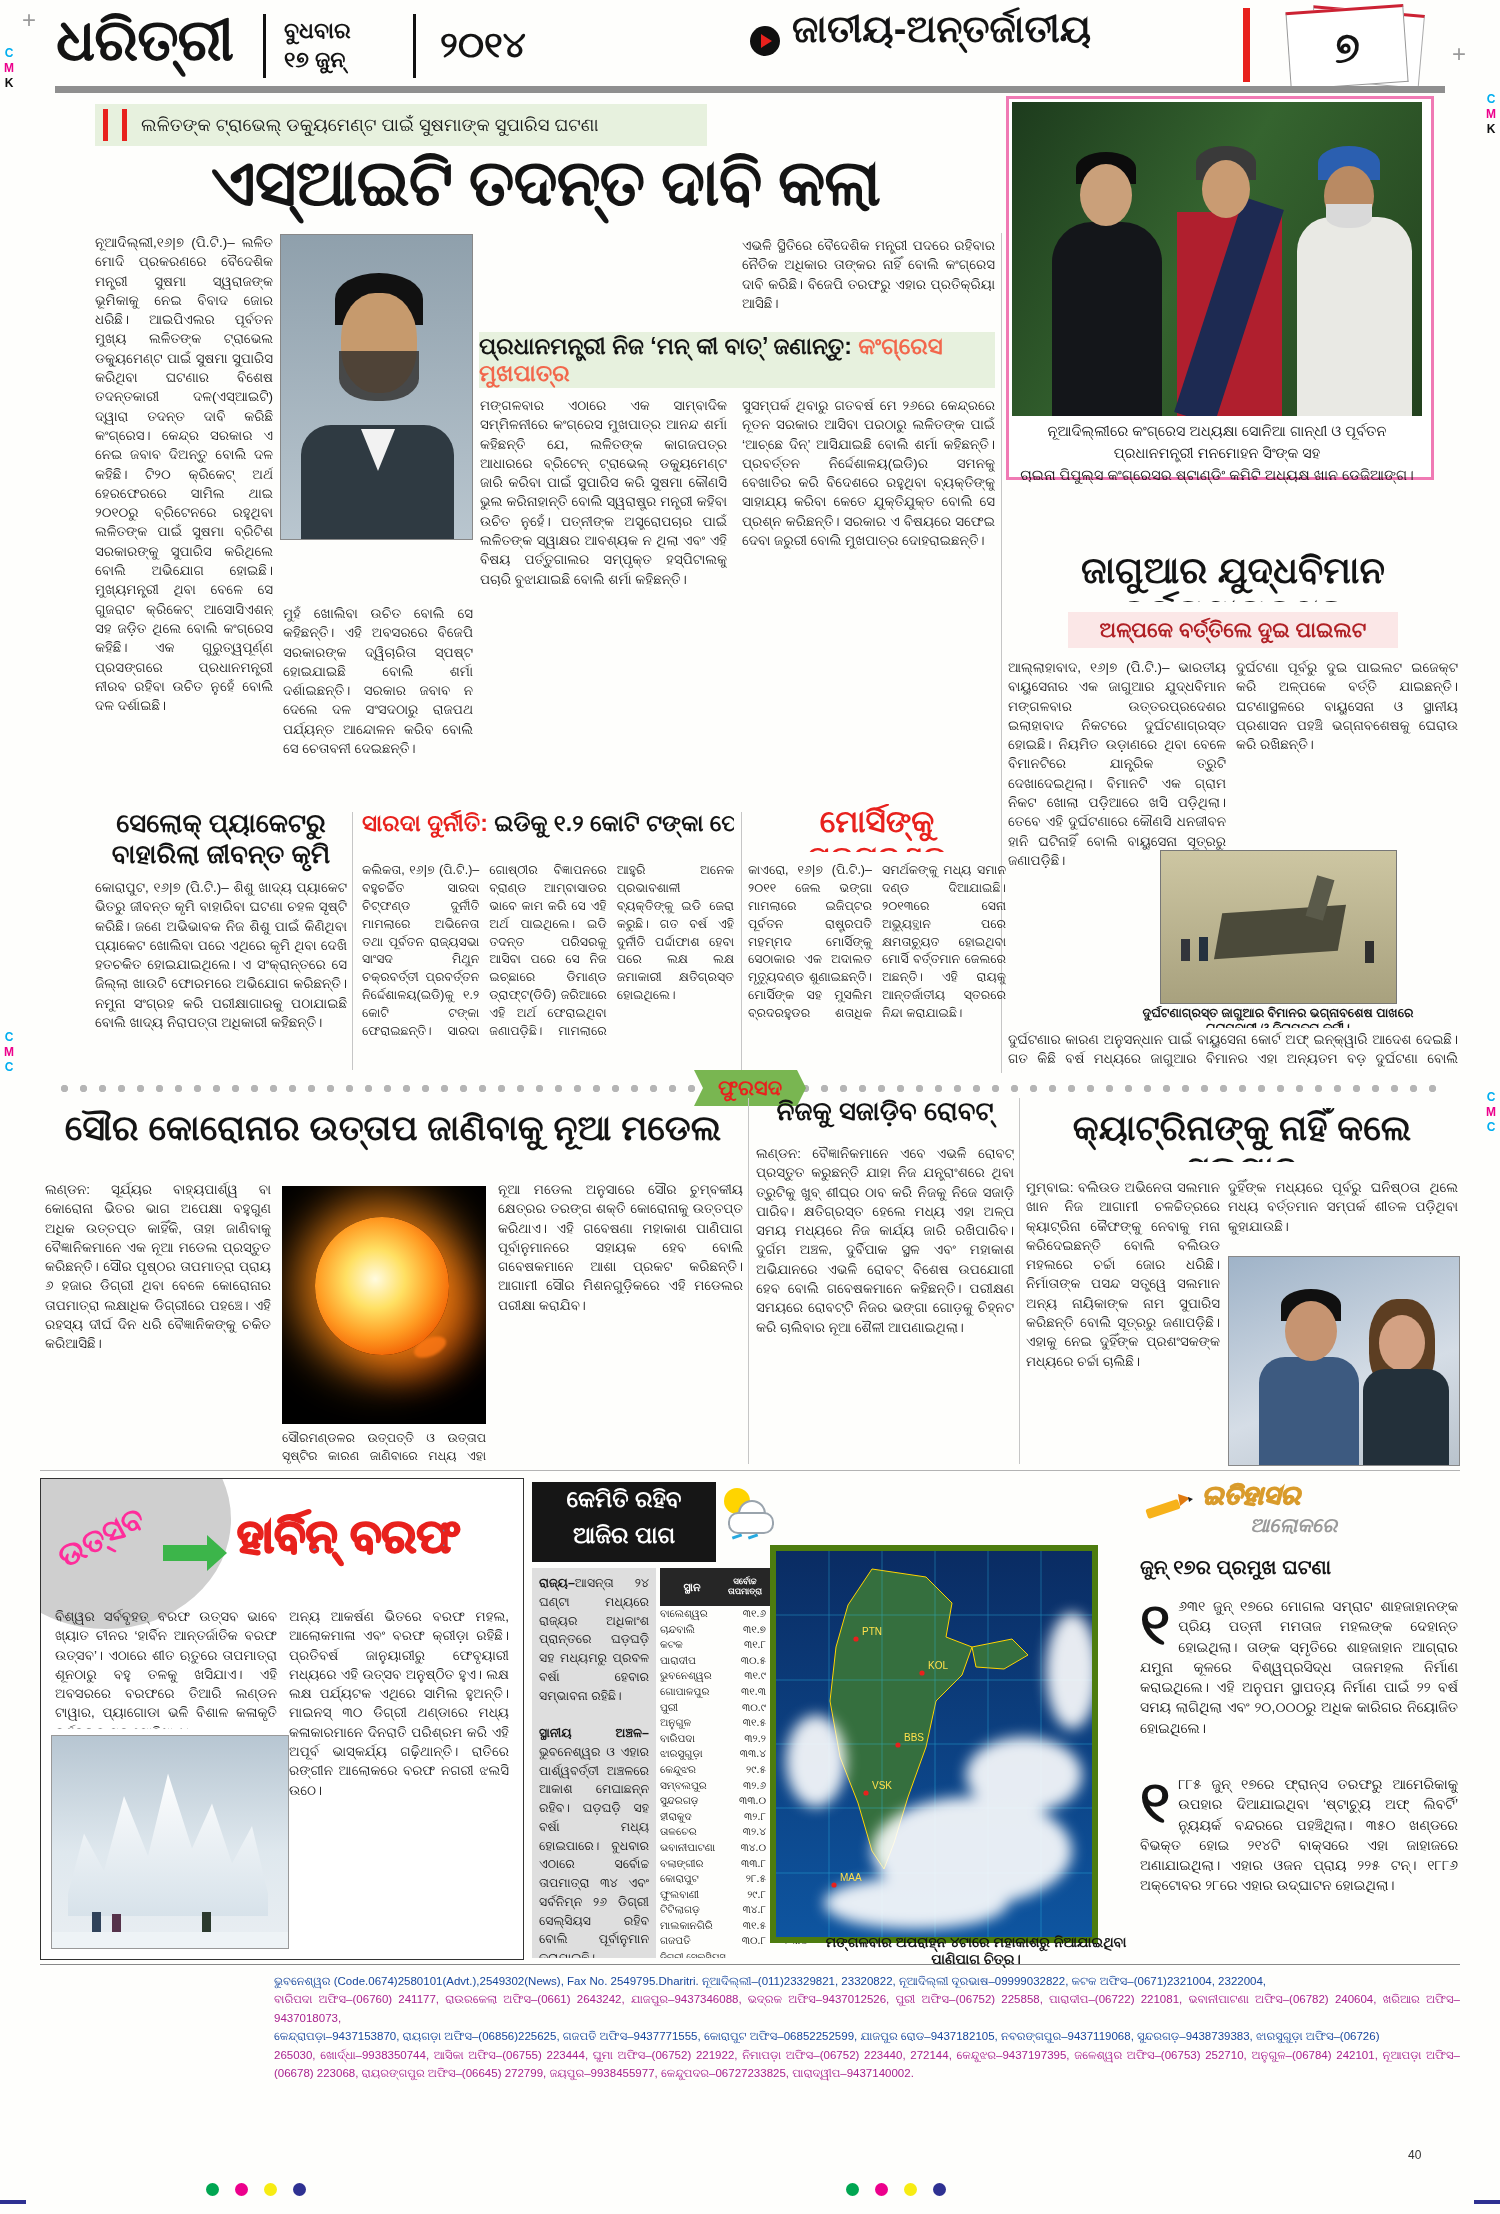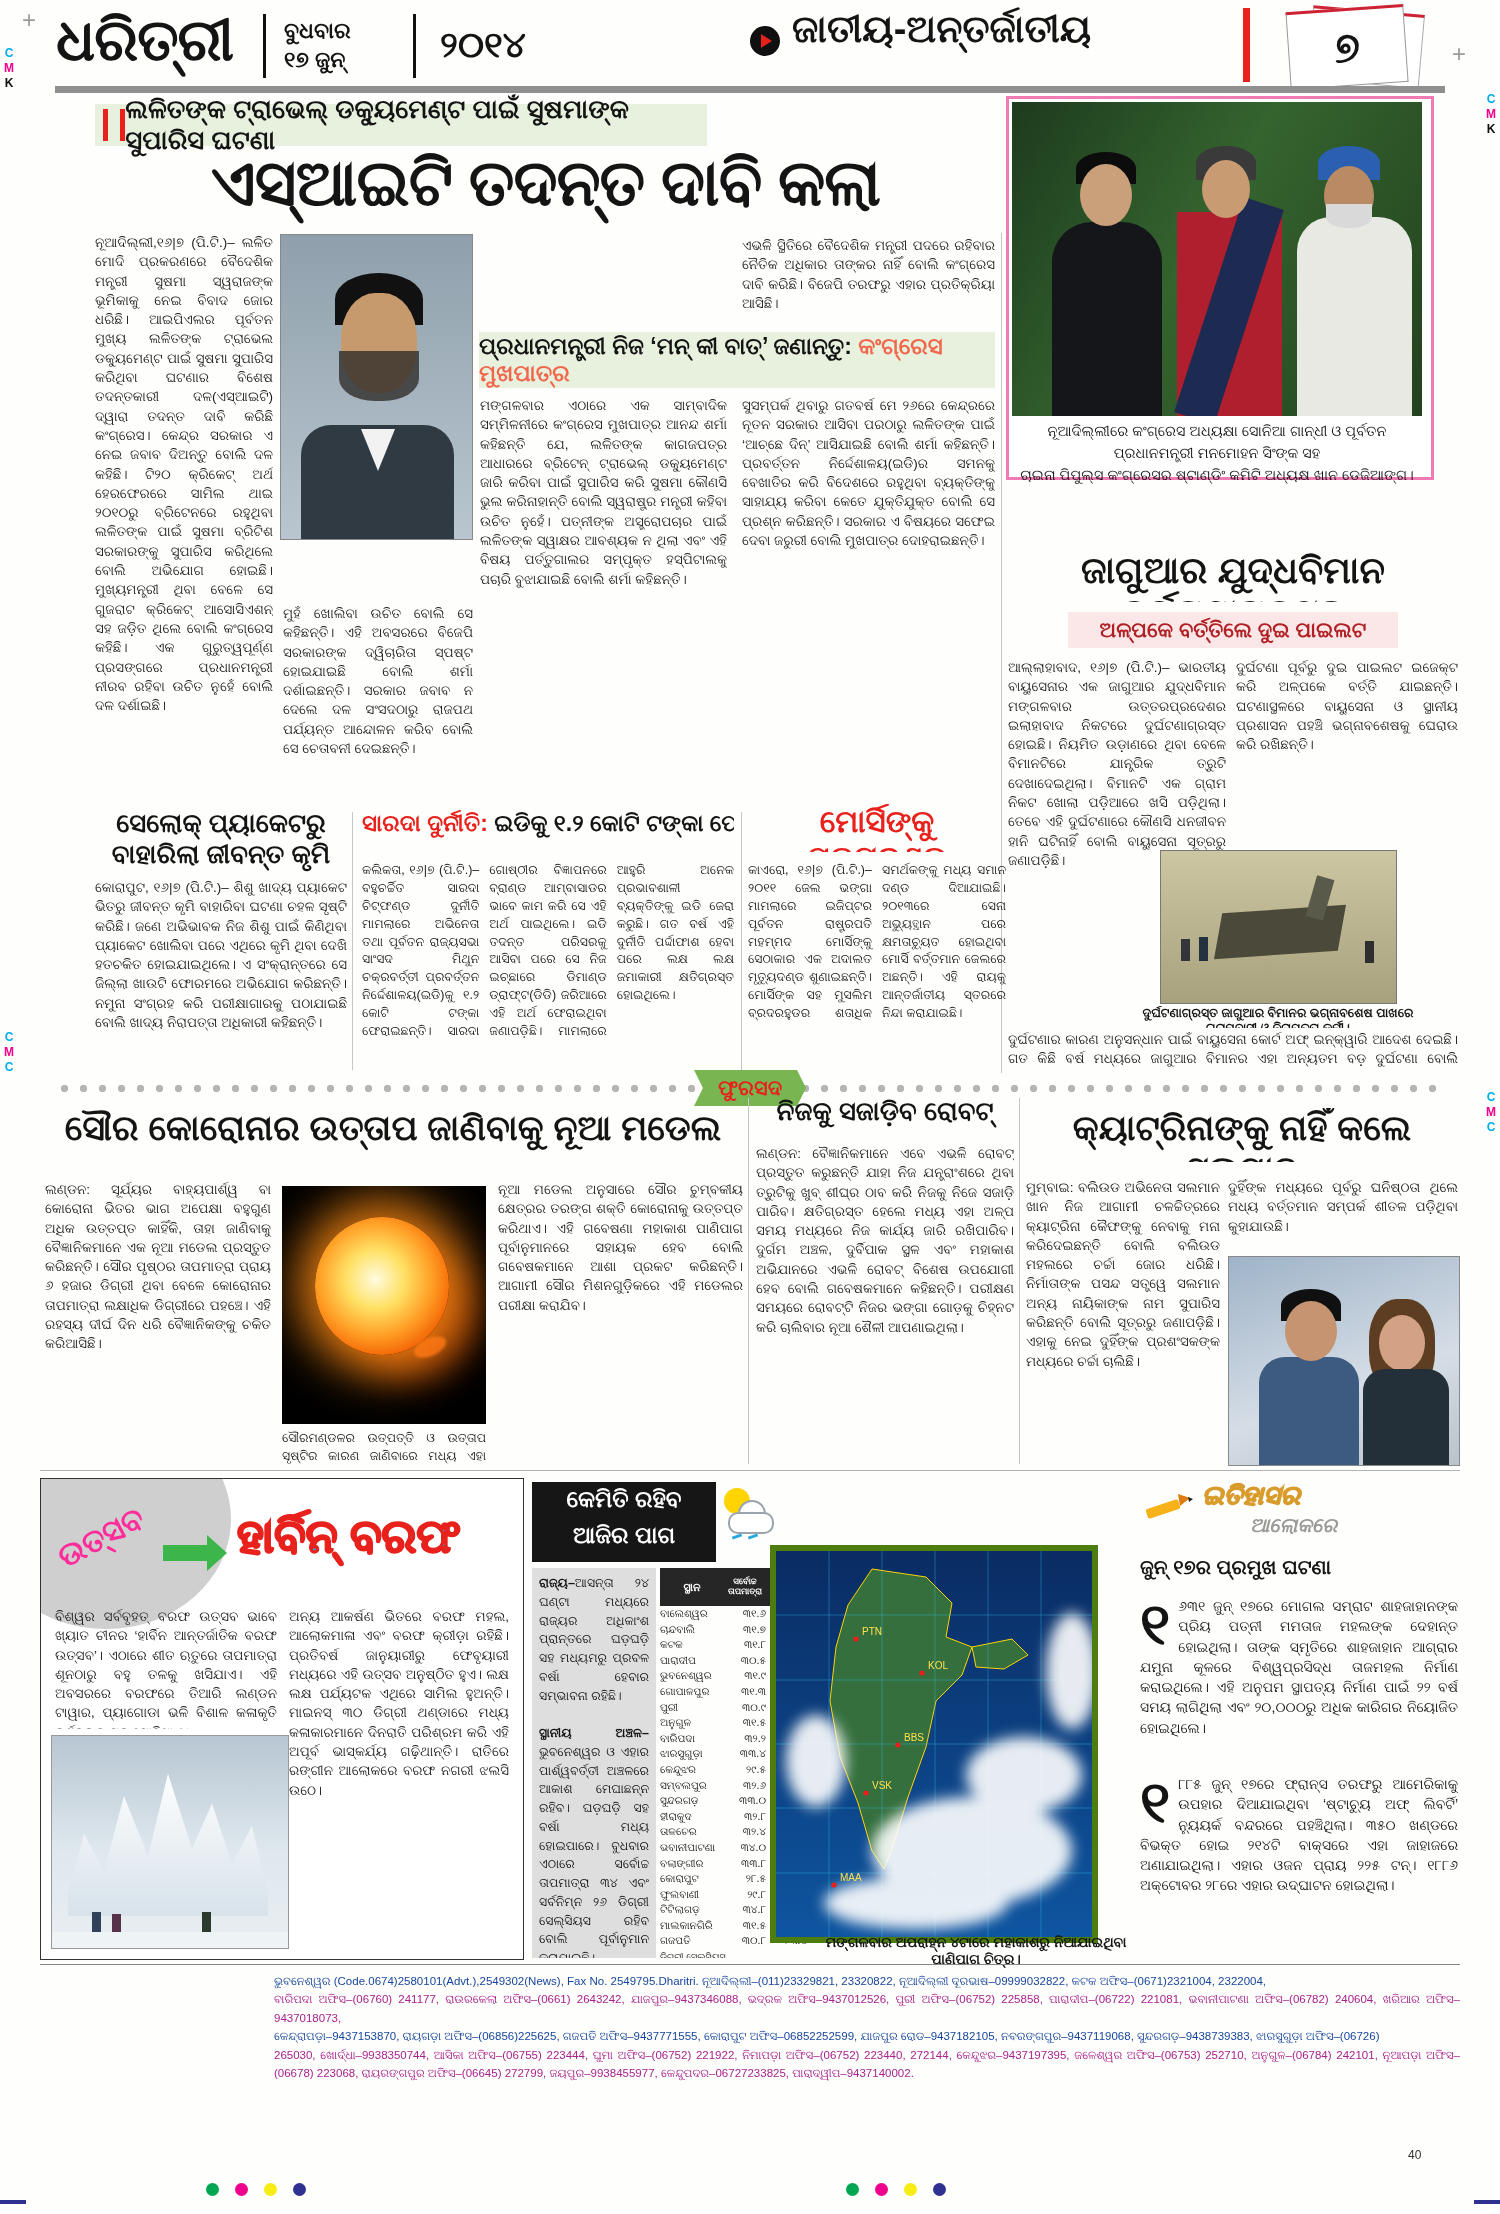--- a/index.html
+++ b/index.html
@@ -54,21 +54,21 @@
   <div class="abs" style="left:792px;top:8px;font-size:38px;font-weight:800">ଜାତୀୟ-ଅନ୍ତର୍ଜାତୀୟ</div>
   <div class="abs" style="left:1243px;top:8px;width:7px;height:74px;background:#e8211d"></div>
   <div class="abs" style="left:1284px;top:8px;width:150px;height:78px">
     <div style="position:absolute;left:26px;top:2px;width:110px;height:70px;background:#fff;border:1px solid #aaa;border-top:3px solid #c23;transform:rotate(5deg)"></div>
     <div style="position:absolute;left:4px;top:0;width:116px;height:74px;background:#fff;border:1px solid #999;border-top:3px solid #c23;transform:rotate(-4deg);display:flex;align-items:center;justify-content:center;font-size:42px;font-weight:700">୭</div>
   </div>
   <div class="abs" style="left:55px;top:86px;width:1390px;height:7px;background:#8f8f8f"></div>
 
   <div class="abs" style="left:95px;top:104px;width:612px;height:42px;background:#e7f1de;display:flex;align-items:center">
     <div style="width:14px;height:32px;border-left:5px solid #e8211d;border-right:5px solid #e8211d;margin-left:8px"></div>
-    <span style="font-size:26px;font-weight:700;">ଲଳିତଙ୍କ ଟ୍ରାଭେଲ୍ ଡକ୍ୟୁମେଣ୍ଟ ପାଇଁ ସୁଷମାଙ୍କ ସୁପାରିସ ଘଟଣା</span>
+    <span style="font-size:18px;font-weight:400;margin-left:14px">ଲଳିତଙ୍କ ଟ୍ରାଭେଲ୍ ଡକ୍ୟୁମେଣ୍ଟ ପାଇଁ ସୁଷମାଙ୍କ ସୁପାରିସ ଘଟଣା</span>
   </div>
   <div class="abs ctr" style="left:88px;top:146px;width:915px;height:88px;font-size:64px;font-weight:900;letter-spacing:-1px;overflow:hidden">ଏସ୍‌ଆଇଟି ତଦନ୍ତ ଦାବି କଲା କଂଗ୍ରେସ</div>
 
   <div class="abs" style="left:1006px;top:96px;width:422px;height:378px;border:3px solid #f07ab4;background:#fff">
     <div class="photo" style="left:3px;top:3px;width:410px;height:314px;background:linear-gradient(120deg,#1d3b1d,#35642f 45%,#23411e)">
       <div style="position:absolute;left:40px;top:120px;width:110px;height:198px;background:#14161a;border-radius:40px 40px 0 0"></div>
       <div style="position:absolute;left:64px;top:50px;width:60px;height:32px;background:#0c0c0c;border-radius:50% 50% 0 0"></div>
       <div style="position:absolute;left:68px;top:62px;width:52px;height:62px;background:#caa07a;border-radius:50%"></div>
       <div style="position:absolute;left:165px;top:110px;width:105px;height:208px;background:#b01f2e"></div>
       <div style="position:absolute;left:196px;top:96px;width:42px;height:226px;background:#1d2a52;transform:rotate(18deg)"></div>

